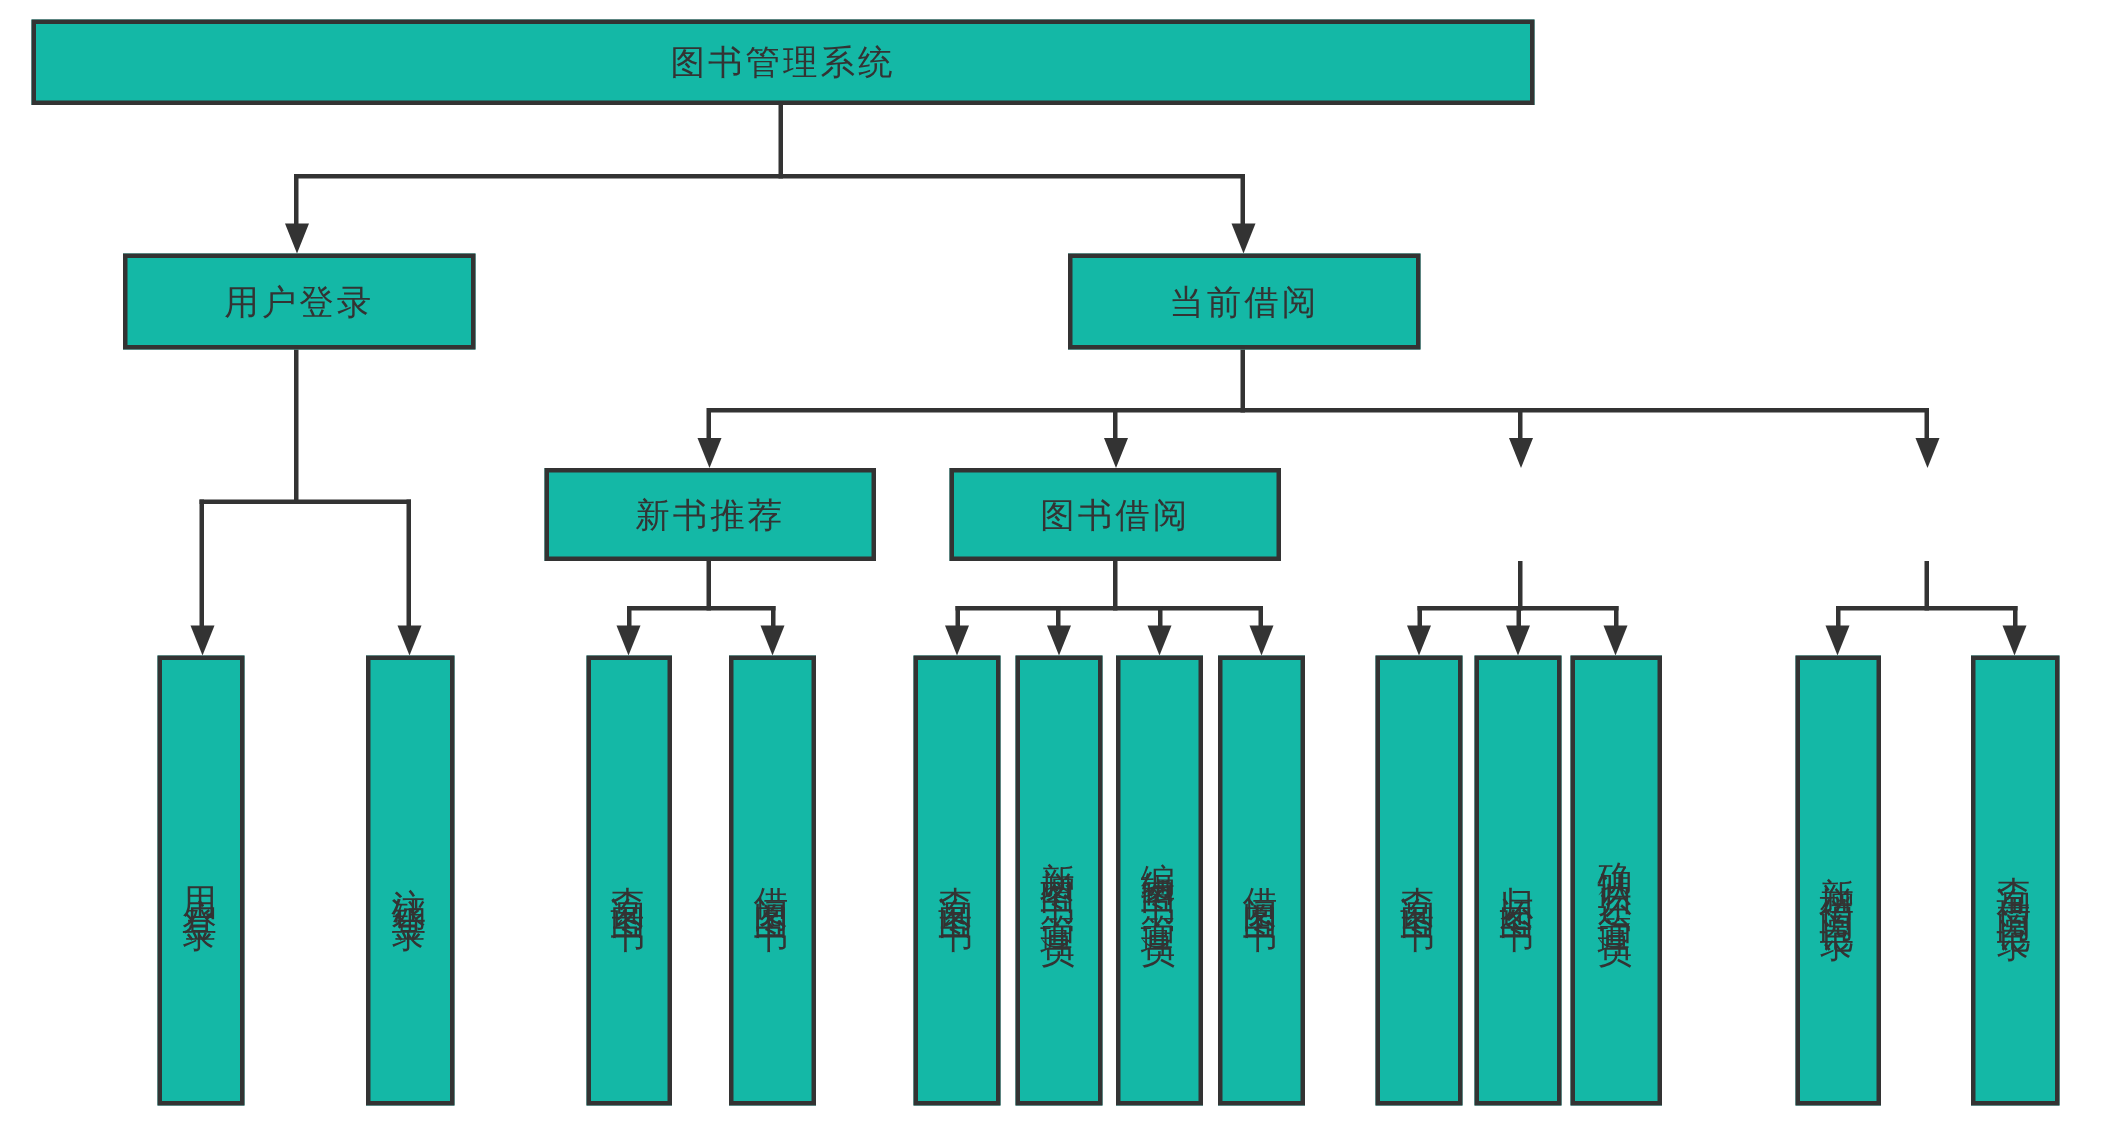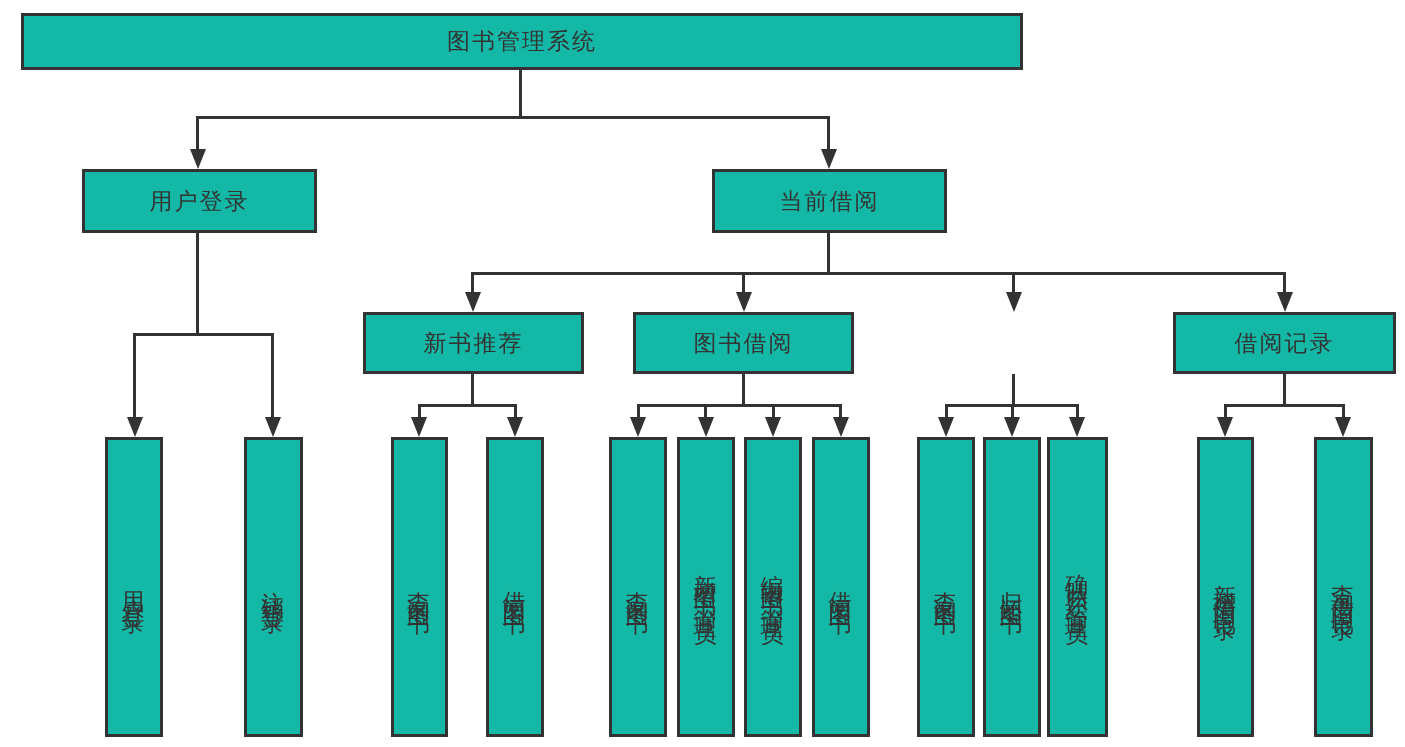--- a/index.html
+++ b/index.html
@@ -61,21 +61,20 @@
   <div class="t" style="left:465px;top:292px"></div>
   <div class="l" style="left:742px;top:272px;width:3px;height:21px"></div>
   <div class="t" style="left:736px;top:292px"></div>
   <div class="l" style="left:1012px;top:272px;width:3px;height:21px"></div>
   <div class="t" style="left:1006px;top:292px"></div>
   <div class="l" style="left:1283px;top:272px;width:3px;height:21px"></div>
   <div class="t" style="left:1277px;top:292px"></div>
 
   <div class="b" style="left:633px;top:312px;width:221px;height:62px">图书借阅</div>
   <div class="b" style="left:363px;top:312px;width:221px;height:62px">新书推荐</div>
-  <div class="b" style="left:1173px;top:312px;width:223px;height:62px">借阅记录</div>
 
   <div class="l" style="left:471px;top:374px;width:3px;height:33px"></div>
   <div class="l" style="left:418px;top:404px;width:99px;height:3px"></div>
   <div class="l" style="left:418px;top:404px;width:3px;height:14px"></div>
   <div class="t" style="left:411px;top:417px"></div>
   <div class="l" style="left:514px;top:404px;width:3px;height:14px"></div>
   <div class="t" style="left:507px;top:417px"></div>
 
   <div class="l" style="left:742px;top:374px;width:3px;height:33px"></div>
   <div class="l" style="left:637px;top:404px;width:205px;height:3px"></div>

